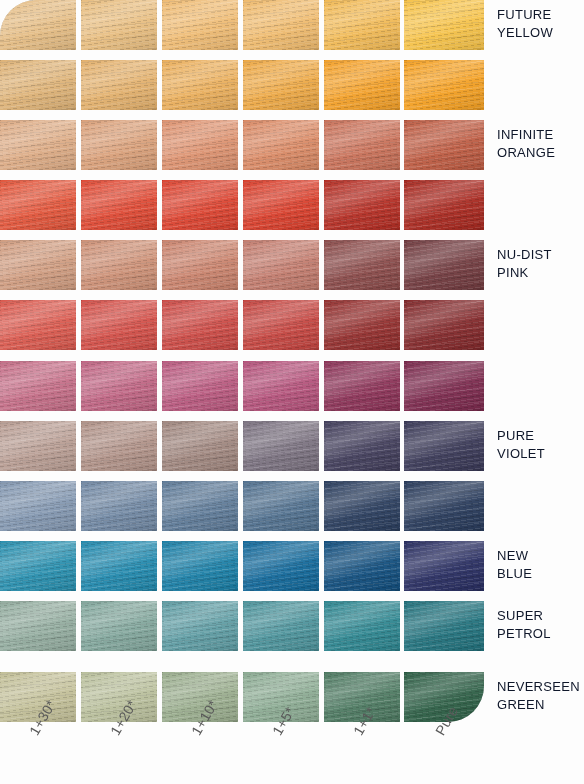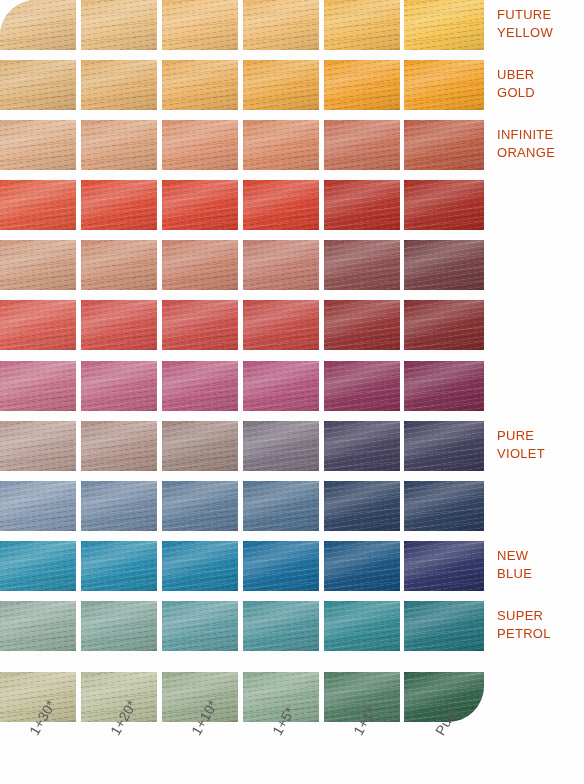--- a/index.html
+++ b/index.html
@@ -107,21 +107,21 @@
     width: 87px;
     height: 724px;
   }
   .shade-name {
     position: absolute;
     left: 0;
     width: 87px;
     font-size: 13px;
     line-height: 18px;
     letter-spacing: 0.3px;
-    color: #c2410c;
+    color: #0f172a;
     text-transform: uppercase;
     white-space: nowrap;
   }
   .shade-name .l1, .shade-name .l2 { display: block; }
 
   
   #ratio-axis {
     position: absolute;
     left: 0;
     top: 724px;
@@ -601,39 +601,43 @@
           <div class="sheen"></div>
         </div>
       </div>
     </div>
 
   <div id="shade-names">
       <div class="shade-name" style="top: 6px;">
         <span class="l1">FUTURE</span>
         <span class="l2">YELLOW</span>
       </div>
-      <div class="shade-name" style="top: 66px;">
-        <span class="l1">UBER</span>
-        <span class="l2">GOLD</span>
-      </div>
       <div class="shade-name" style="top: 126px;">
         <span class="l1">INFINITE</span>
         <span class="l2">ORANGE</span>
       </div>
+      <div class="shade-name" style="top: 246px;">
+        <span class="l1">NU-DIST</span>
+        <span class="l2">PINK</span>
+      </div>
       <div class="shade-name" style="top: 427px;">
         <span class="l1">PURE</span>
         <span class="l2">VIOLET</span>
       </div>
       <div class="shade-name" style="top: 547px;">
         <span class="l1">NEW</span>
         <span class="l2">BLUE</span>
       </div>
       <div class="shade-name" style="top: 607px;">
         <span class="l1">SUPER</span>
         <span class="l2">PETROL</span>
+      </div>
+      <div class="shade-name" style="top: 678px;">
+        <span class="l1">NEVERSEEN</span>
+        <span class="l2">GREEN</span>
       </div>
     </div>
 
   <div id="ratio-axis">
       <div class="ratio-label" style="left: 26px;">1+30*</div>
       <div class="ratio-label" style="left: 107px;">1+20*</div>
       <div class="ratio-label" style="left: 188px;">1+10*</div>
       <div class="ratio-label" style="left: 269px;">1+5*</div>
       <div class="ratio-label" style="left: 350px;">1+1*</div>
       <div class="ratio-label" style="left: 432px;">Pure</div>

